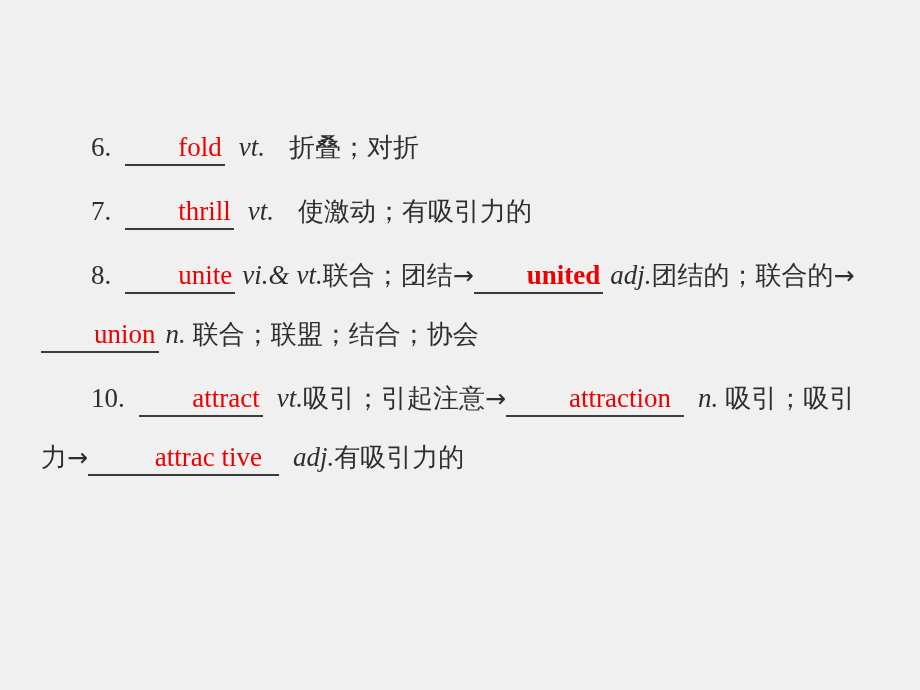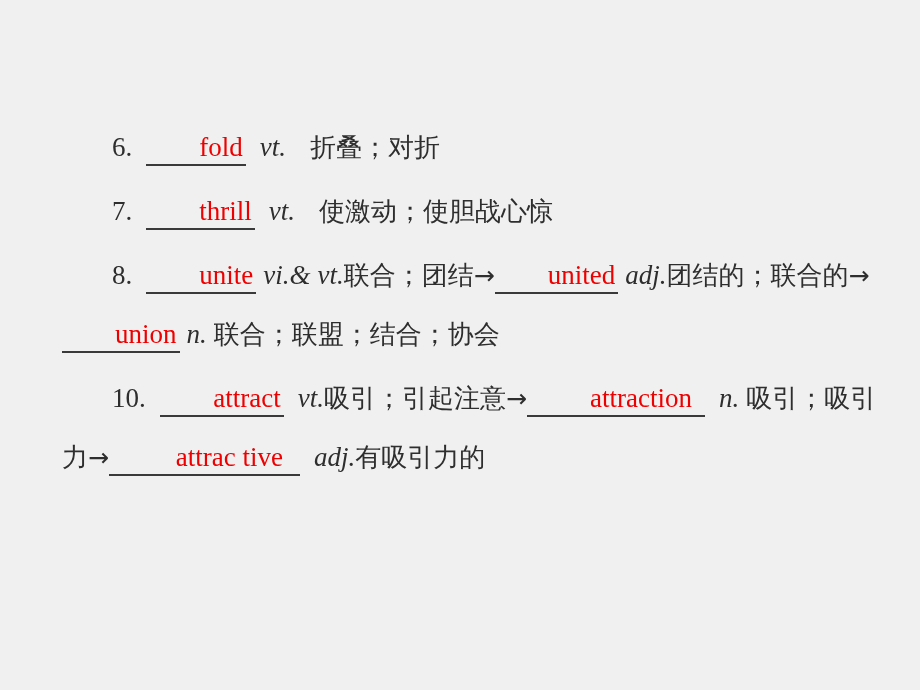--- a/index.html
+++ b/index.html
@@ -17,21 +17,21 @@
   #slide {
     position: relative;
     width: 920px;
     height: 690px;
     background: #f0f0f0;
     box-sizing: border-box;
   }
 
   #content {
     position: absolute;
-    left: 62px;
+    left: 41px;
     top: 118px;
     width: 830px;
   }
 
   .entry {
     margin: 0 0 6px 0;
     padding: 0;
     text-indent: 50px;
     line-height: 58px;
     font-size: 27px;
@@ -55,21 +55,21 @@
     font-family: "Liberation Serif", "DejaVu Serif", serif;
     font-size: 27px;
     padding: 0 3px 1px 3px;
     display: inline-block;
     line-height: 32px;
     text-align: center;
     white-space: pre;
   }
   .blank.w-sm   { min-width: 62px;  }
   .blank.w-md   { min-width: 78px;  }
-  .blank.w-lg   { min-width: 96px;  }
+  .blank.w-lg   { min-width: 96px; font-weight: bold;  }
   .blank.w-xl   { min-width: 118px; text-align: right; }
   .blank.w-xxl  { min-width: 185px; }
   .blank.w-wide { min-width: 172px; }
 
   
   .pos {
     font-style: italic;
     font-family: "Liberation Serif", "DejaVu Serif", serif;
     font-size: 27px;
     color: #2e2e2e;
@@ -93,21 +93,21 @@
   .sp-l { display: inline-block; width: 24px; }
 </style>
 </head>
 <body>
 
 <div id="slide">
   <div id="content">
 
     <p class="entry"><span class="num">6.</span><span class="sp-m"></span><span class="blank w-sm">fold</span><span class="sp-m"></span><span class="pos">vt.</span><span class="sp-l"></span><span class="cn">折叠；对折</span></p>
 
-    <p class="entry"><span class="num">7.</span><span class="sp-m"></span><span class="blank w-md">thrill</span><span class="sp-m"></span><span class="pos">vt.</span><span class="sp-l"></span><span class="cn">使激动；使胆战心惊</span></p>
+    <p class="entry"><span class="num">7.</span><span class="sp-m"></span><span class="blank w-md">thrill</span><span class="sp-m"></span><span class="pos">vt.</span><span class="sp-l"></span><span class="cn">使激动；有吸引力的</span></p>
 
     <p class="entry"><span class="num">8.</span><span class="sp-m"></span><span class="blank w-md">unite</span><span class="sp-s"></span><span class="pos">vi.&amp;</span><span class="sp-s"></span><span class="pos">vt.</span><span class="cn">联合；团结</span><span class="arrow">→</span><span class="blank w-lg">united</span><span class="sp-s"></span><span class="pos">adj.</span><span class="cn">团结的；联合的</span><span class="arrow">→</span><span class="blank w-md">union</span><span class="sp-s"></span><span class="pos">n.</span><span class="sp-s"></span><span class="cn">联合；联盟；结合；协会</span></p>
 
 
     <p class="entry"><span class="num">10.</span><span class="sp-m"></span><span class="blank w-xl">attract</span><span class="sp-m"></span><span class="pos">vt.</span><span class="cn">吸引；引起注意</span><span class="arrow">→</span><span class="blank w-wide">attraction</span><span class="sp-m"></span><span class="pos">n.</span><span class="sp-s"></span><span class="cn">吸引；吸引力</span><span class="arrow">→</span><span class="blank w-xxl">attrac tive</span><span class="sp-m"></span><span class="pos">adj.</span><span class="cn">有吸引力的</span></p>
 
   </div>
 </div>
 
 </body></html>

